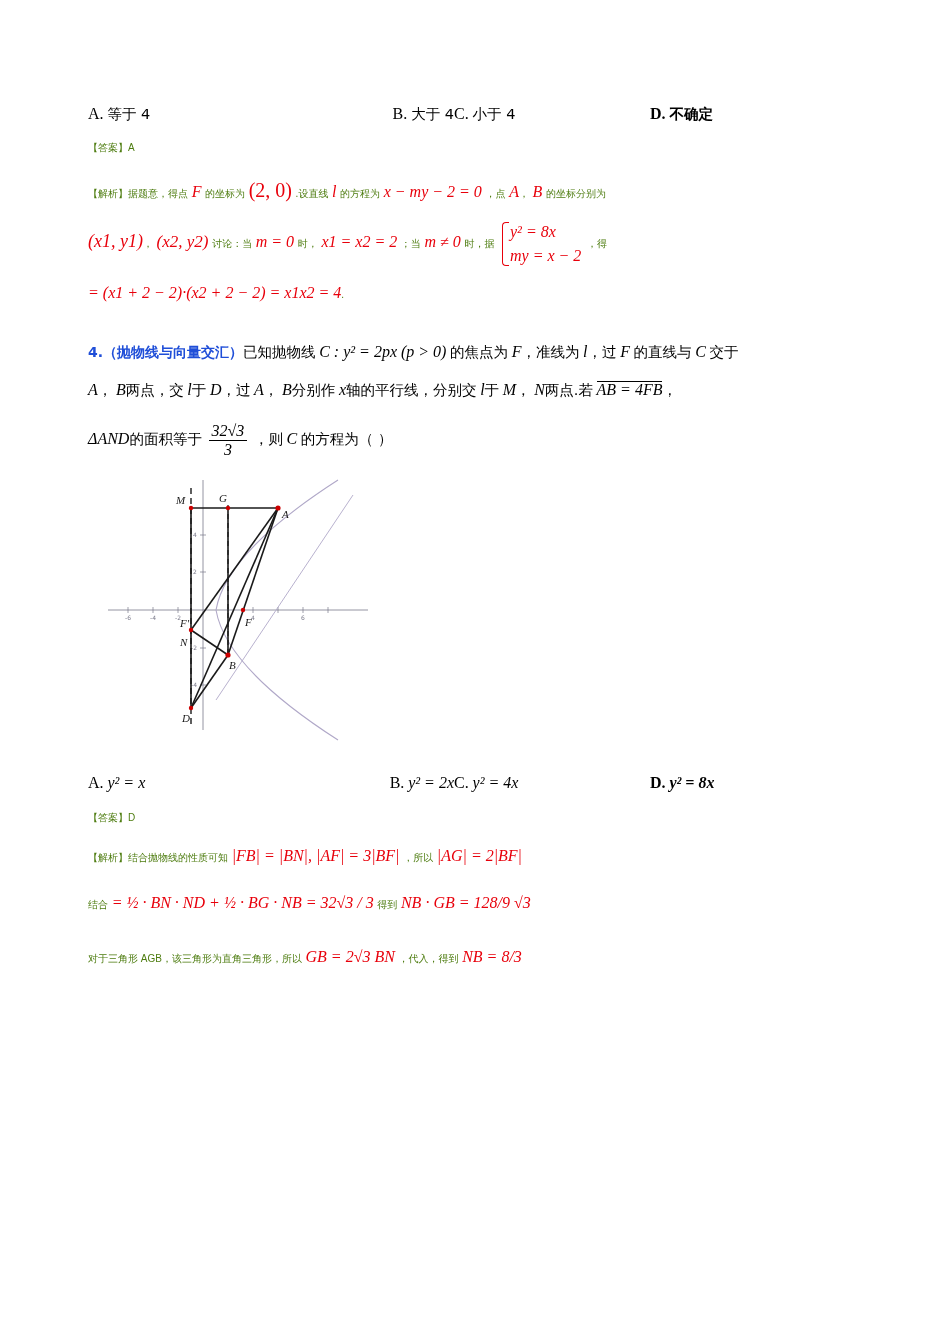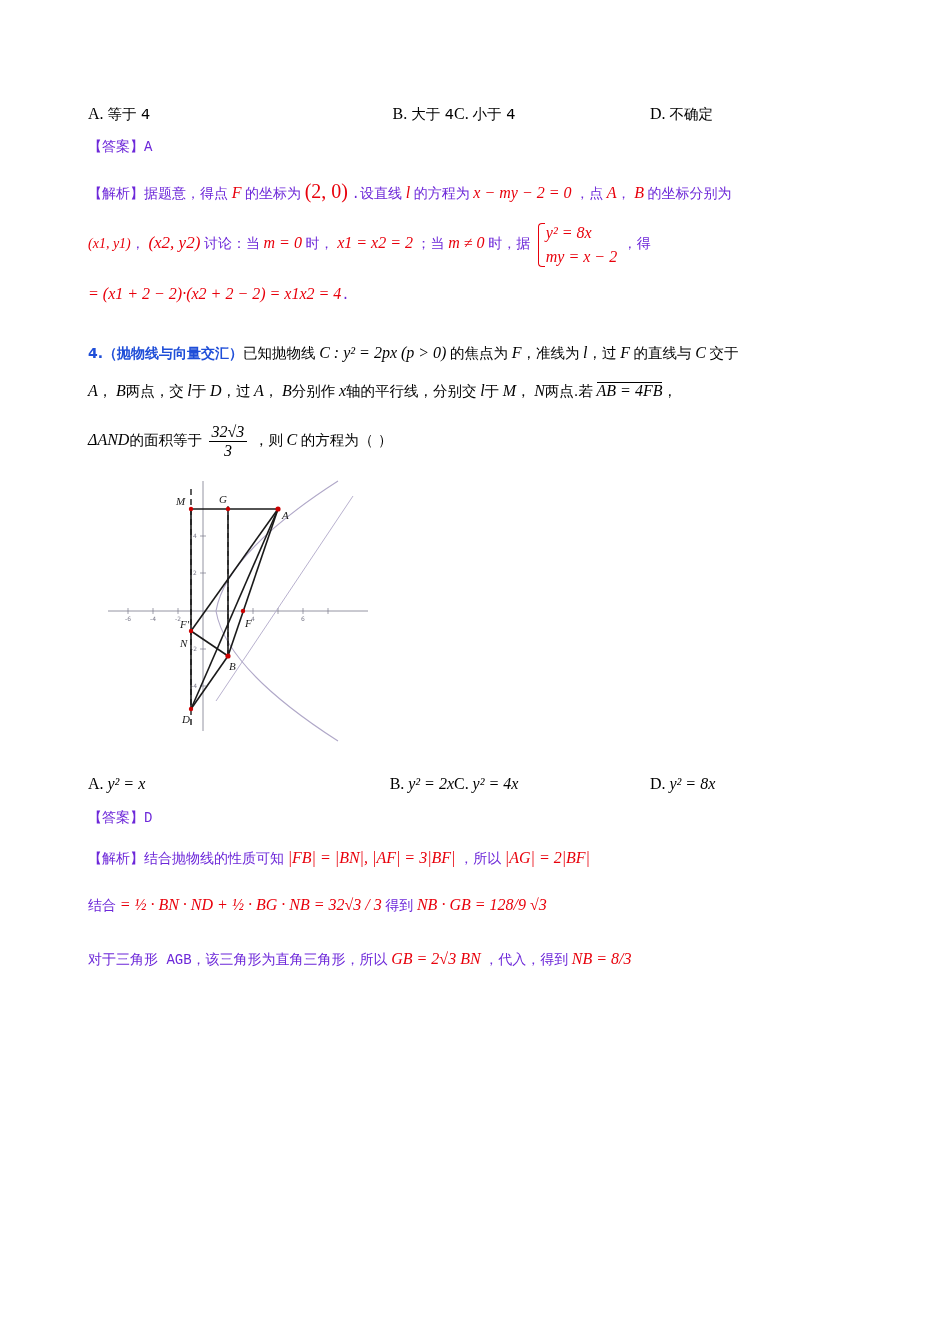--- a/index.html
+++ b/index.html
@@ -32,24 +32,24 @@
     align-items: baseline;
     font-size: 15.5px;
     margin-bottom: 14px;
   }
   .opt {
     display: inline-block;
   }
   .opt-a { width: 170px; }
   .opt-b { width: 196px; text-align: right; }
   .opt-c { width: 196px; }
-  .opt-d { width: 180px; }
+  .opt-d { width: 180px; font-weight: bold; }
   .cn { font-family: "DejaVu Sans", sans-serif; font-size: 14.5px; }
   .red { color: #e8000b; }
-  .redtxt { color: #6d28d9; font-family: Liberation Mono, monospace; font-size: 14px; }
+  .redtxt { color: #4d7c0f; font-family: Liberation Sans, sans-serif; font-size: 10px; }
   .ans-line {
     margin: 6px 0 12px 0;
     font-size: 14.5px;
   }
   .para {
     font-size: 14.5px;
     line-height: 2.35;
     margin: 0 0 6px 0;
   }
   .math {
@@ -154,21 +154,21 @@
       <span class="math">l</span>
       <span class="redtxt">的方程为</span>
       <span class="math">x − my − 2 = 0</span>
       <span class="redtxt">，点</span>
       <span class="math">A</span><span class="redtxt">，</span>
       <span class="math">B</span>
       <span class="redtxt">的坐标分别为</span>
     </div>
 
     <div class="para red">
-      <span class="math" style="font-size:14px">(x1, y1)</span><span class="redtxt">，</span>
+      <span class="math" style="font-size:18px">(x1, y1)</span><span class="redtxt">，</span>
       <span class="math" style="font-size:17px">(x2, y2)</span>
       <span class="redtxt">讨论：当</span>
       <span class="math">m = 0</span>
       <span class="redtxt">时，</span>
       <span class="math">x1 = x2 = 2</span>
       <span class="redtxt">；当</span>
       <span class="math">m ≠ 0</span>
       <span class="redtxt">时，据</span>
       <span class="cases">
         <span class="math" style="display:block">y² = 8x</span>

